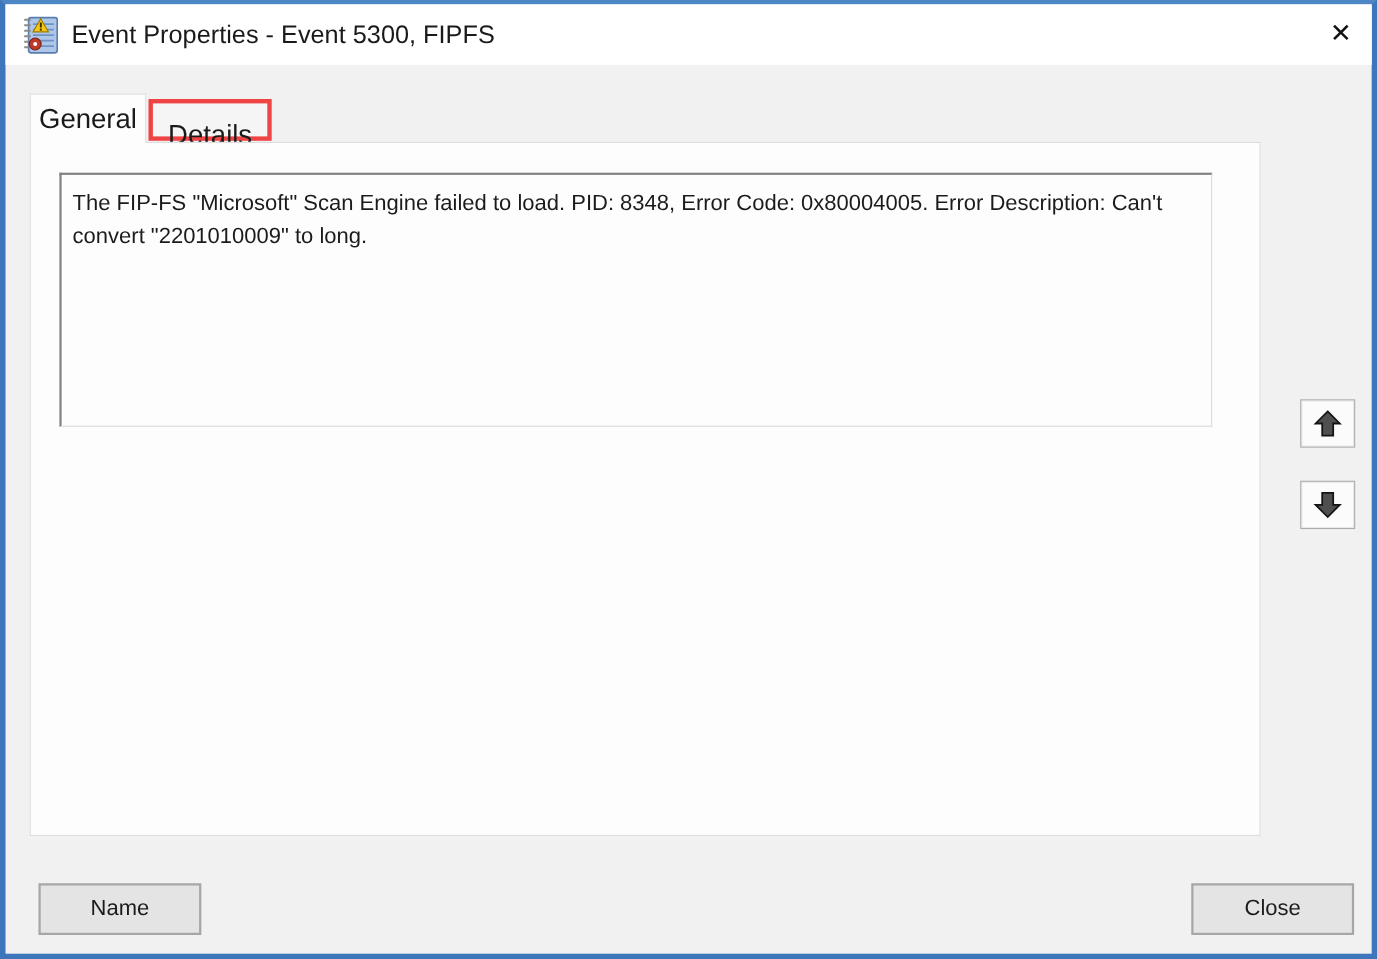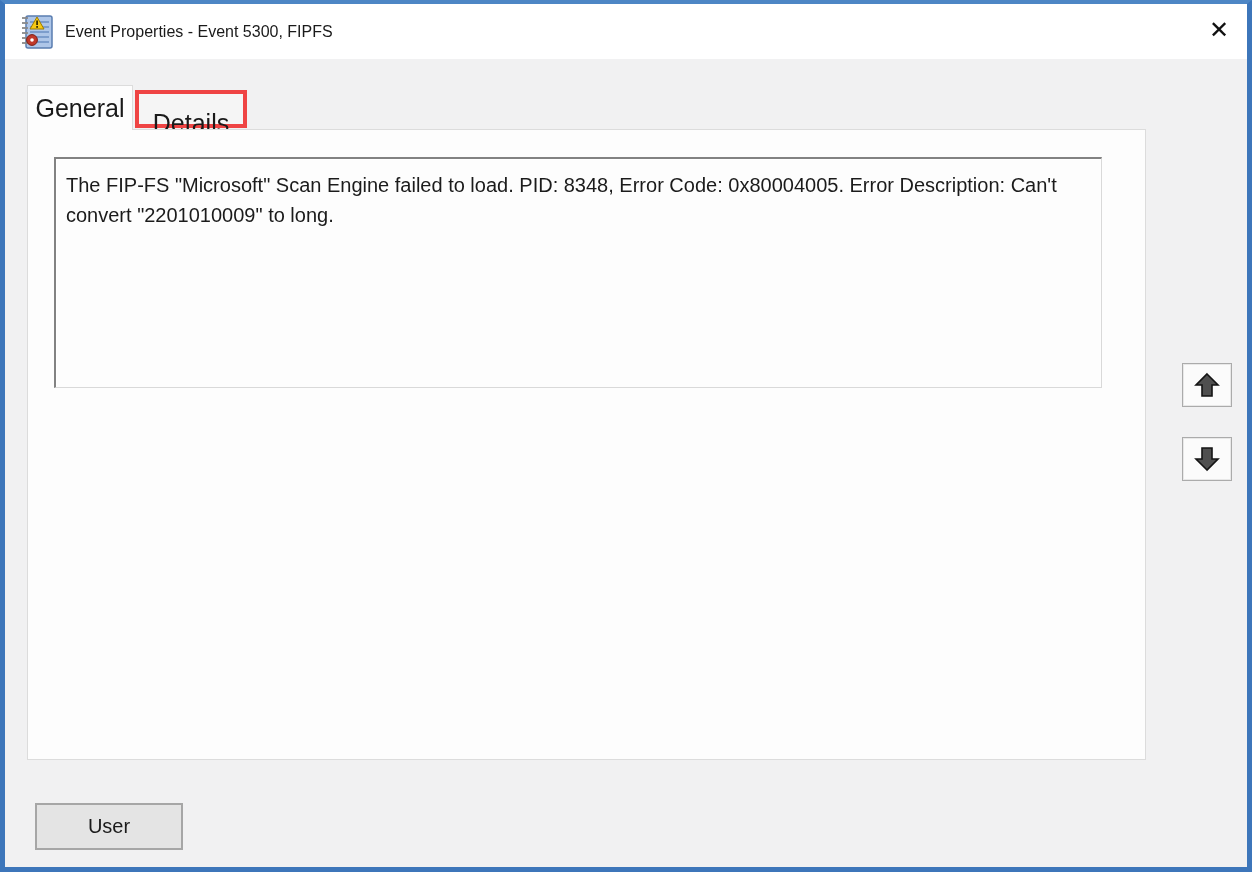--- a/index.html
+++ b/index.html
@@ -15,21 +15,21 @@
     background: #f1f1f2;
   }
   
   .titlebar {
     position: absolute; left: 0; top: 0; right: 0; height: 55px;
     background: #ffffff;
     display: flex; align-items: center;
   }
   .titlebar .app-icon { margin-left: 15px; width: 34px; height: 36px; flex: 0 0 auto; }
   .titlebar .title-text {
-    margin-left: 11px; font-size: 16px; color: #1a1a1a;
+    margin-left: 11px; font-size: 23px; color: #1a1a1a;
     white-space: nowrap;
   }
   .close-btn {
     position: absolute; right: 4px; top: 2px; width: 48px; height: 48px;
     display: flex; align-items: center; justify-content: center;
     font-size: 24px; color: #111; cursor: default; background: transparent;
     font-weight: 300;
   }
   
   .tab {
@@ -191,15 +191,16 @@
     <svg width="28" height="28" viewBox="0 0 28 28">
       <path d="M14 3 L25 14 H19 V25 H9 V14 H3 Z" fill="#4f4f4f" stroke="#141414" stroke-width="1.6" stroke-linejoin="miter"></path>
     </svg>
   </div>
   <div class="nav-btn nav-down">
     <svg width="28" height="28" viewBox="0 0 28 28">
       <path d="M14 25 L3 14 H9 V3 H19 V14 H25 Z" fill="#4f4f4f" stroke="#141414" stroke-width="1.6" stroke-linejoin="miter"></path>
     </svg>
   </div>
 
-  <div class="push-btn copy-btn">User</div>
+  <div class="push-btn copy-btn">Name</div>
+  <div class="push-btn close-dialog-btn">Close</div>
 
 </div>
 
 </body></html>

